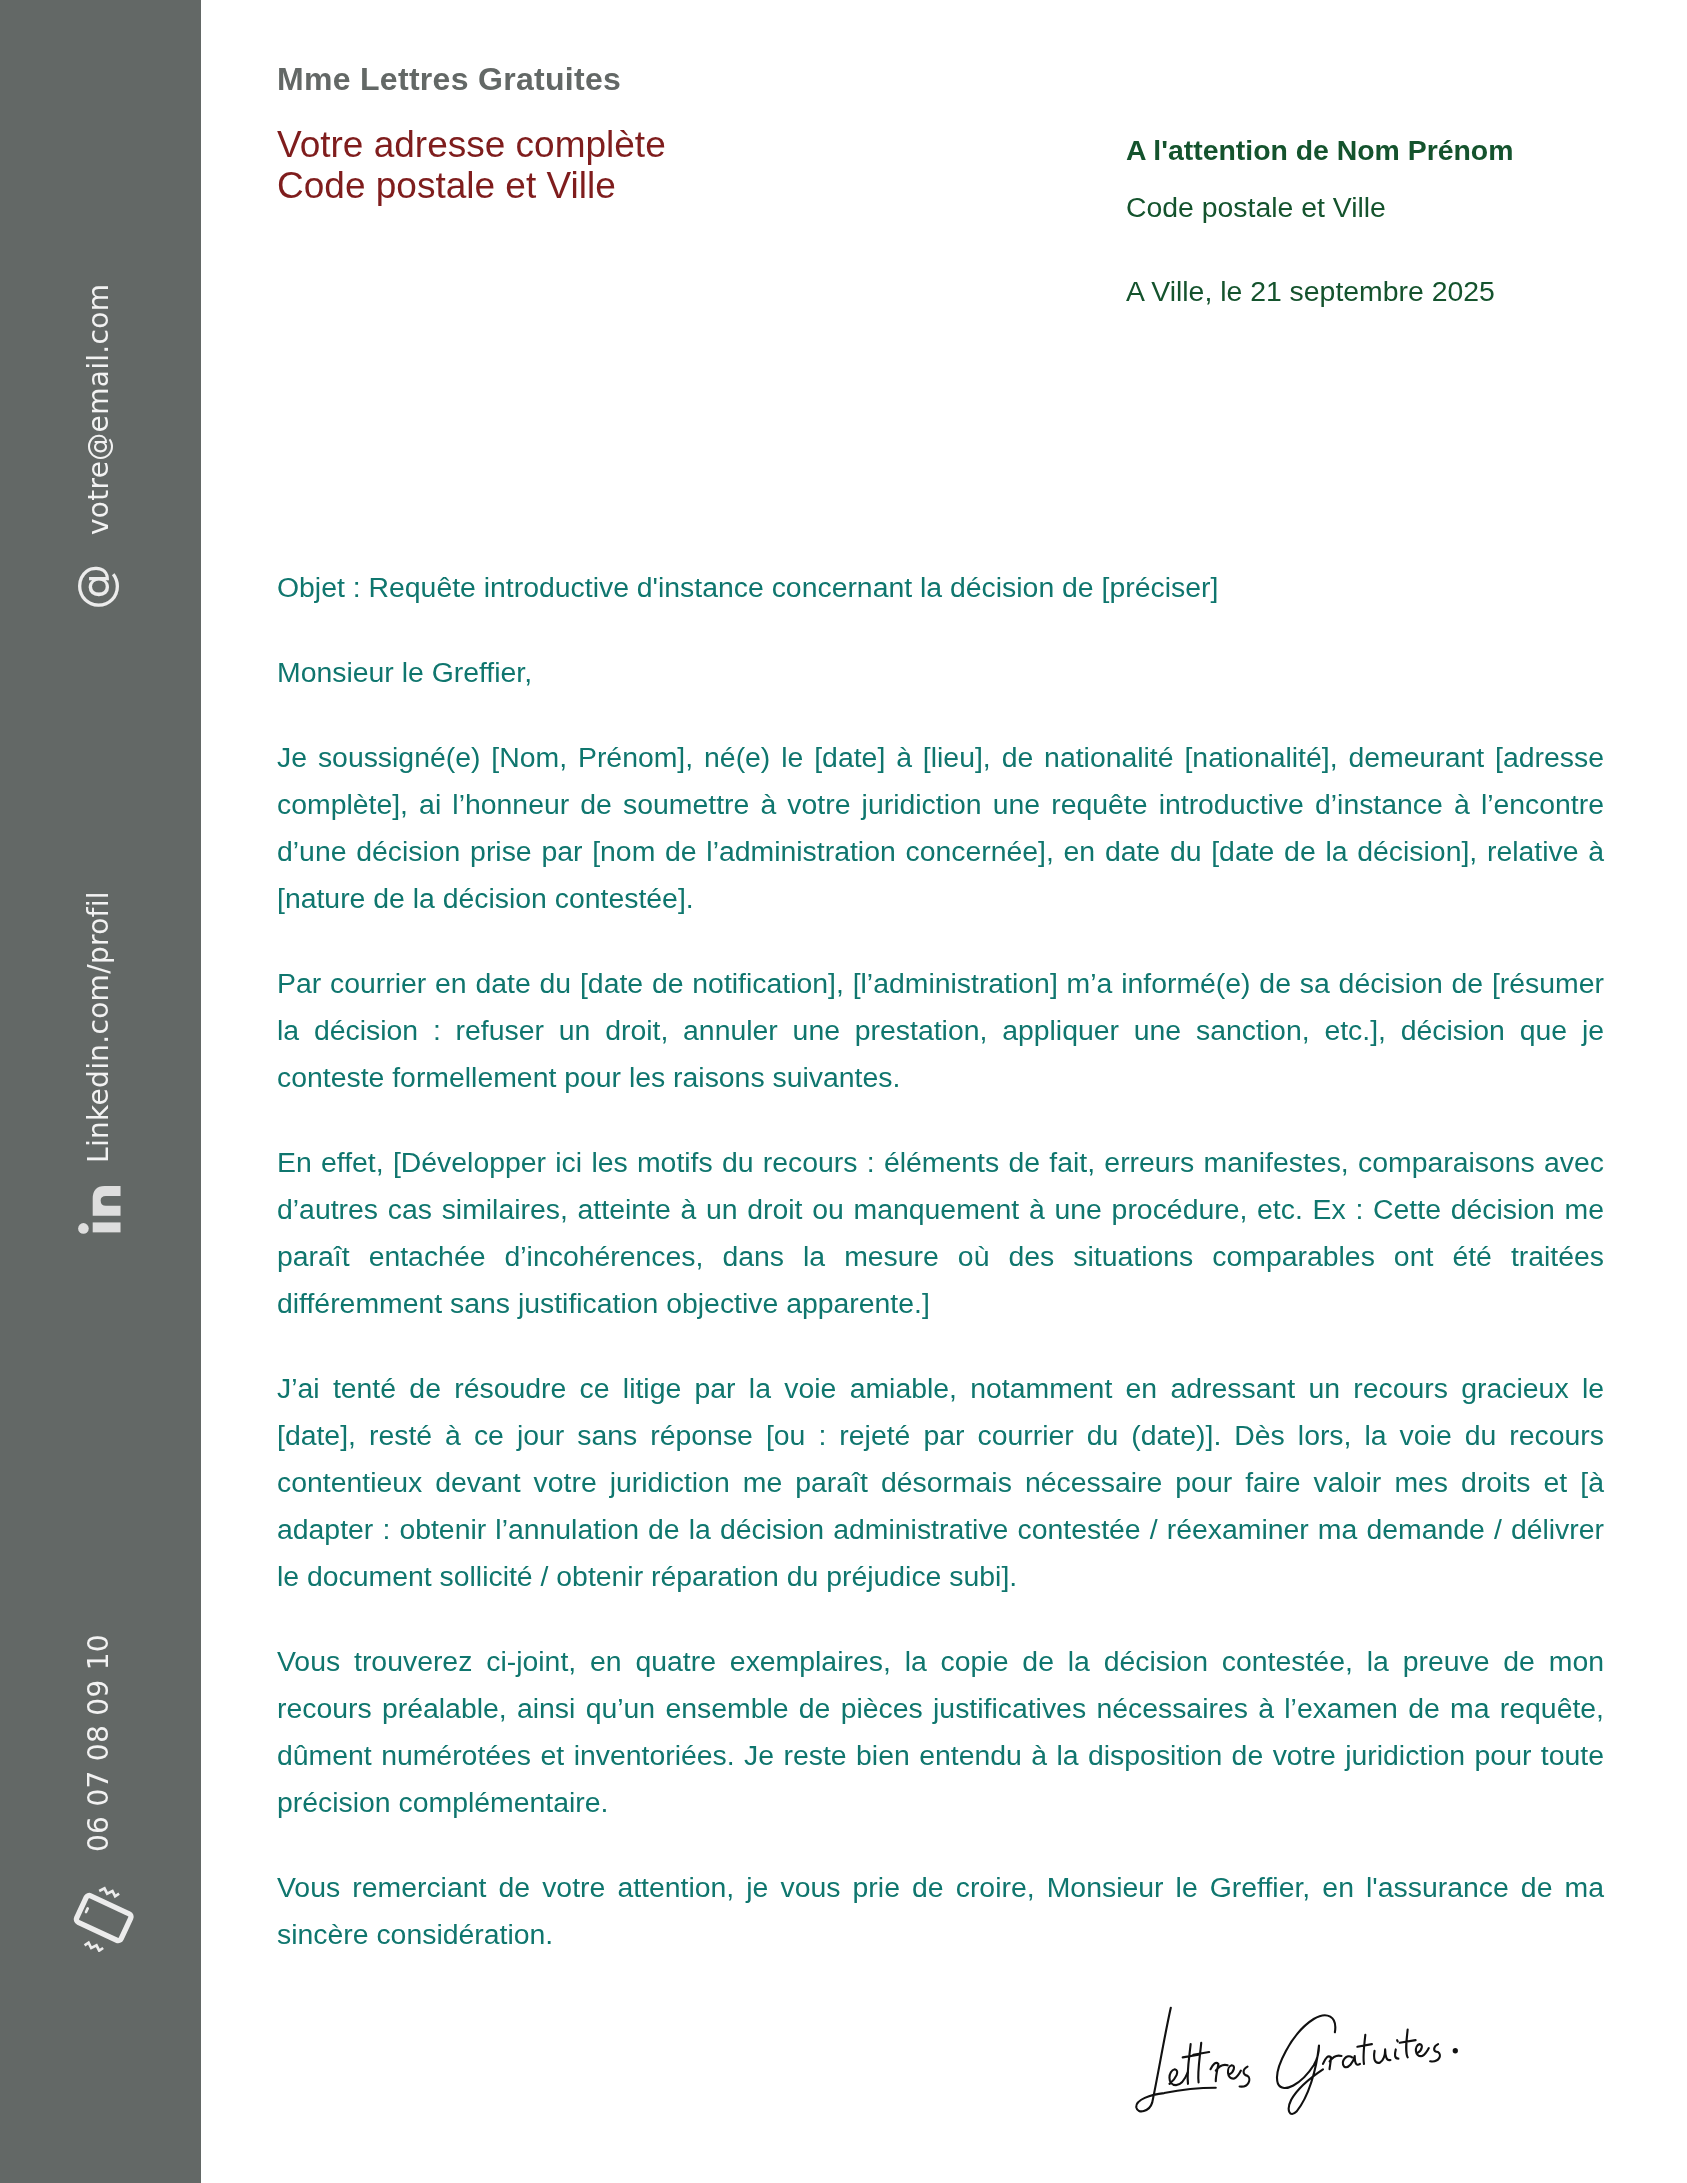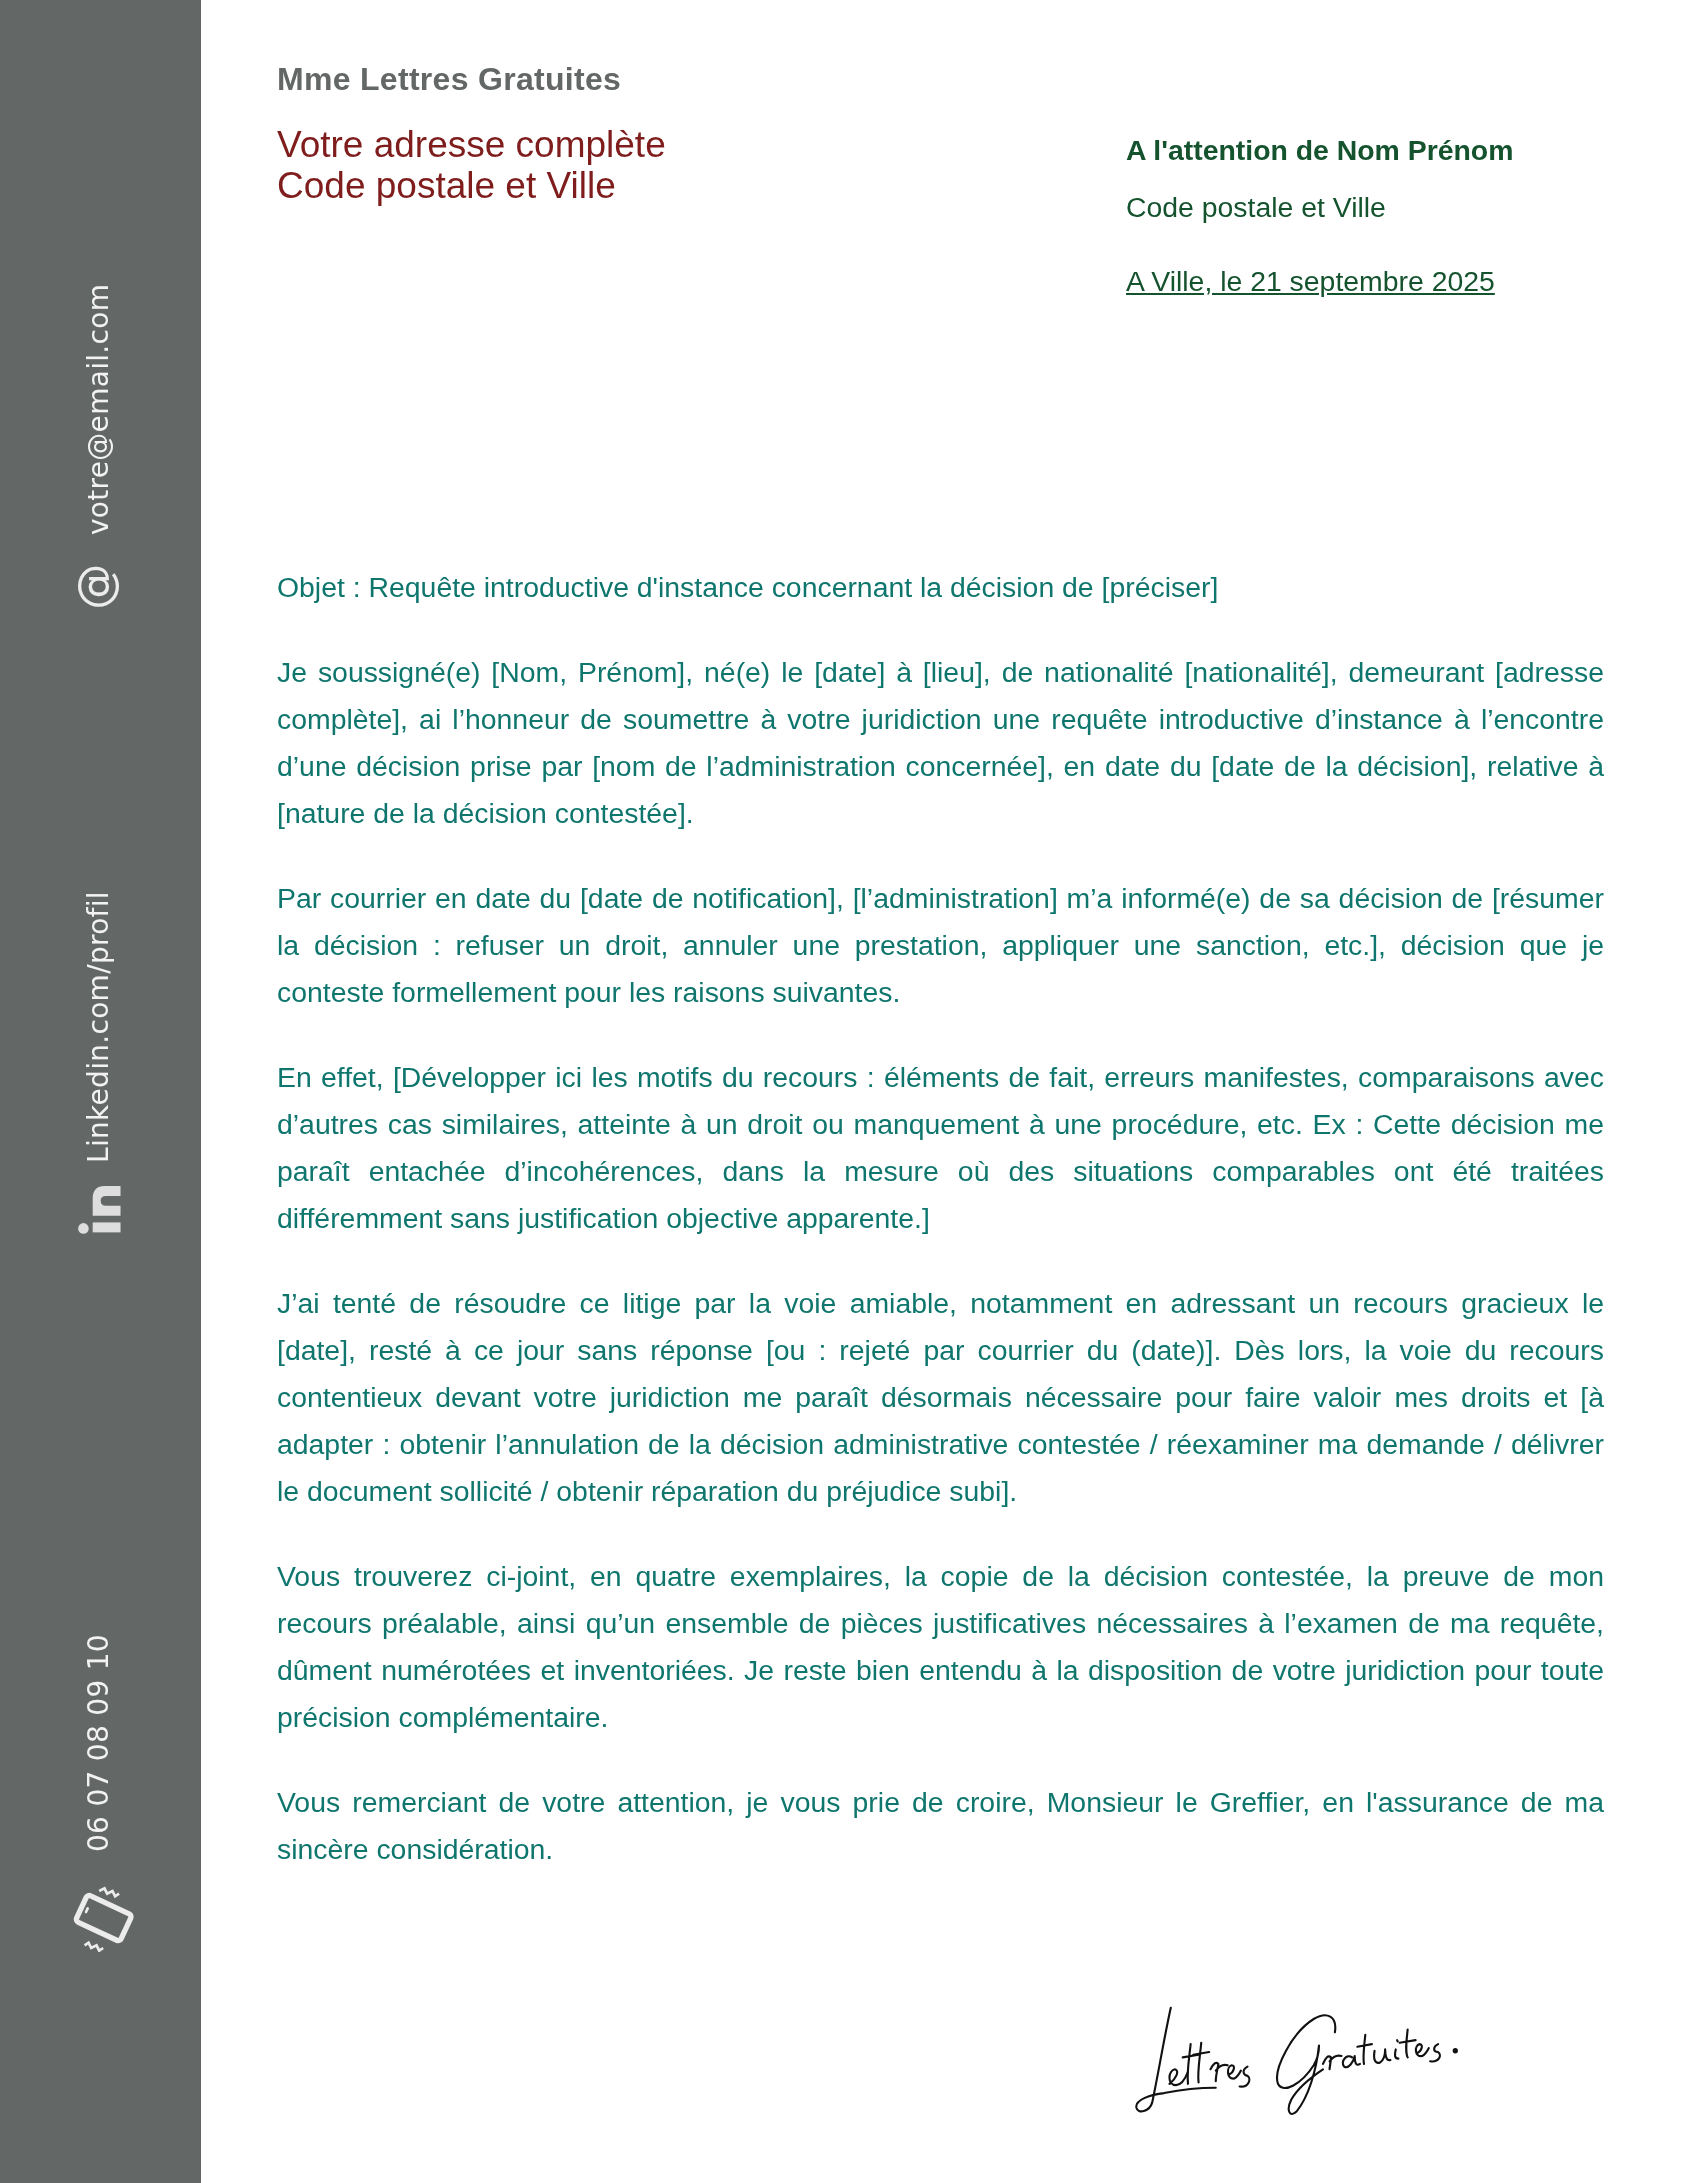--- a/index.html
+++ b/index.html
@@ -31,21 +31,21 @@
   .sender-lines {
     position: absolute; left: 277px; top: 124px;
     font-size: 37px; line-height: 41px; color: #7f1d1d;
   }
   .recipient {
     position: absolute; left: 1126px; top: 130px;
     font-size: 28.4px; color: #14532d;
   }
   .recipient .attn { font-weight: bold; line-height: 41px; margin-bottom: 16px; }
   .recipient .line { line-height: 41px; }
-  .recipient .date { line-height: 41px; margin-top: 33px; text-decoration: underline; }
+  .recipient .date { line-height: 41px; margin-top: 43px; }
 
   .body {
     position: absolute; left: 277px; top: 564px; width: 1327px;
     font-size: 28.4px; line-height: 47px; color: #0f766e;
   }
   .body p { margin: 0 0 38px 0; text-align: justify; }
   .body p.single { text-align: left; margin-bottom: 38px; }
 
   .signature {
     position: absolute; left: 1098px; top: 1958px; width: 397px; height: 159px;
@@ -95,20 +95,21 @@
 </div>
 
 <div class="recipient">
   <div class="attn">A l'attention de Nom Prénom</div>
   <div class="line">Code postale et Ville</div>
   <div class="date">A Ville, le 21 septembre 2025</div>
 </div>
 
 <div class="body">
   <p class="single">Objet : Requête introductive d'instance concernant la décision de [préciser]</p>
+  <p class="single">Monsieur le Greffier,</p>
   <p>Je soussigné(e) [Nom, Prénom], né(e) le [date] à [lieu], de nationalité [nationalité], demeurant [adresse complète], ai l’honneur de soumettre à votre juridiction une requête introductive d’instance à l’encontre d’une décision prise par [nom de l’administration concernée], en date du [date de la décision], relative à [nature de la décision contestée].</p>
   <p>Par courrier en date du [date de notification], [l’administration] m’a informé(e) de sa décision de [résumer la décision : refuser un droit, annuler une prestation, appliquer une sanction, etc.], décision que je conteste formellement pour les raisons suivantes.</p>
   <p>En effet, [Développer ici les motifs du recours : éléments de fait, erreurs manifestes, comparaisons avec d’autres cas similaires, atteinte à un droit ou manquement à une procédure, etc. Ex : Cette décision me paraît entachée d’incohérences, dans la mesure où des situations comparables ont été traitées différemment sans justification objective apparente.]</p>
   <p>J’ai tenté de résoudre ce litige par la voie amiable, notamment en adressant un recours gracieux le [date], resté à ce jour sans réponse [ou : rejeté par courrier du (date)]. Dès lors, la voie du recours contentieux devant votre juridiction me paraît désormais nécessaire pour faire valoir mes droits et [à adapter : obtenir l’annulation de la décision administrative contestée / réexaminer ma demande / délivrer le document sollicité / obtenir réparation du préjudice subi].</p>
   <p>Vous trouverez ci-joint, en quatre exemplaires, la copie de la décision contestée, la preuve de mon recours préalable, ainsi qu’un ensemble de pièces justificatives nécessaires à l’examen de ma requête, dûment numérotées et inventoriées. Je reste bien entendu à la disposition de votre juridiction pour toute précision complémentaire.</p>
   <p>Vous remerciant de votre attention, je vous prie de croire, Monsieur le Greffier, en l'assurance de ma sincère considération.</p>
 </div>
 
 <div class="signature">
   <svg width="397" height="159" viewBox="0 0 600 240">

